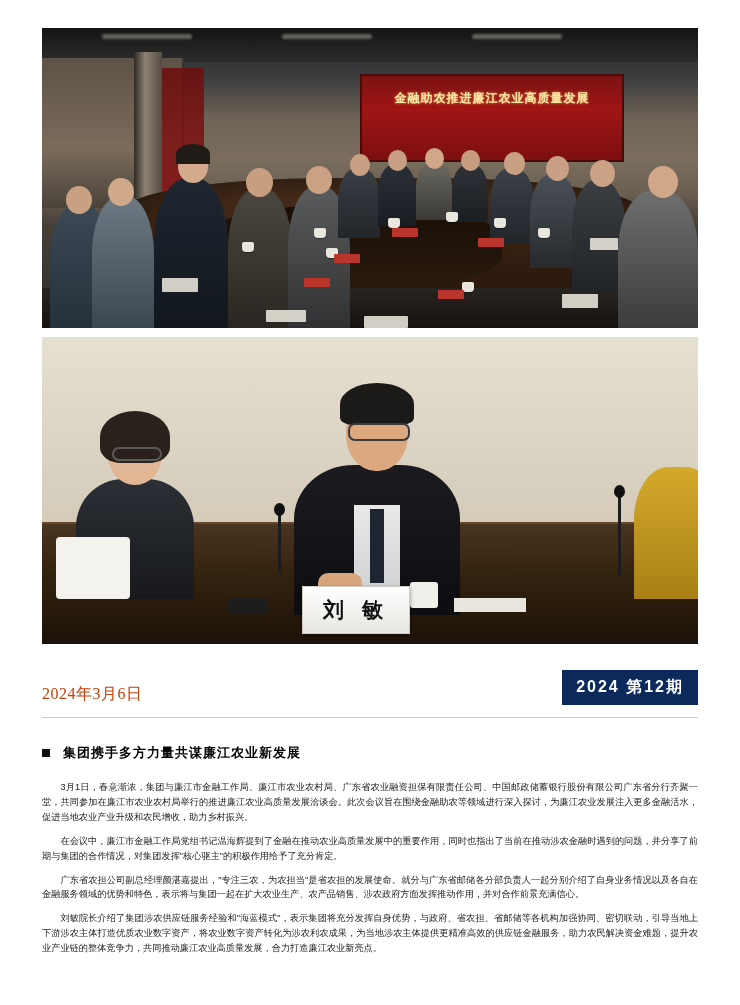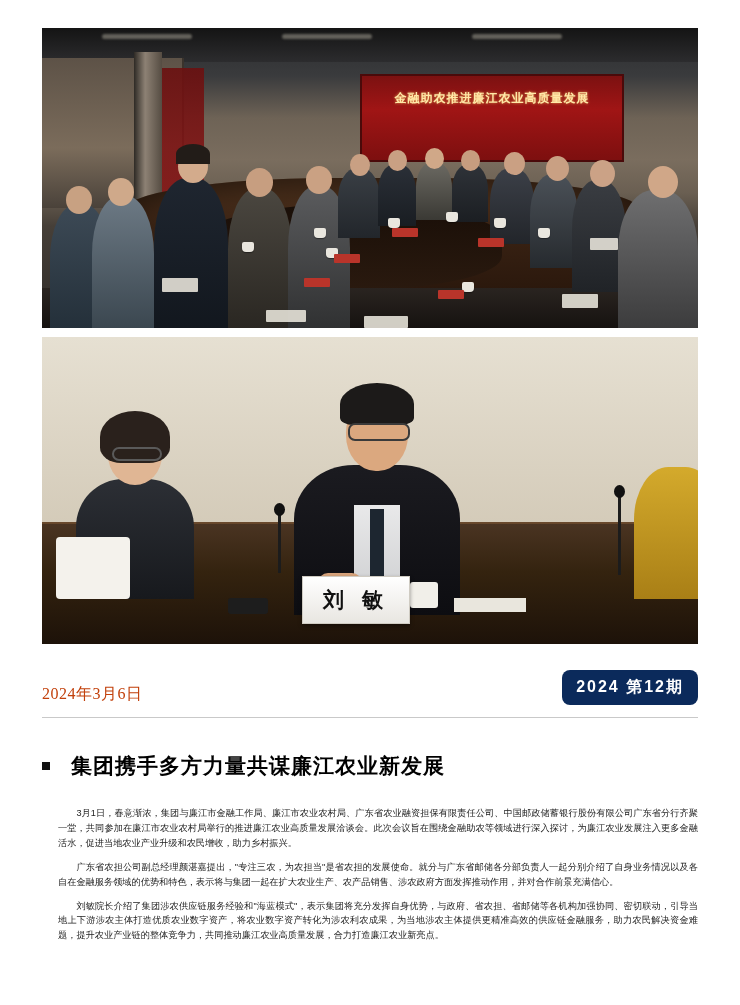--- a/index.html
+++ b/index.html
@@ -134,21 +134,21 @@
   }
   .p2-table {
     position:absolute; left:0; bottom:0; width:100%; height:120px;
     background: linear-gradient(180deg,#4a3422 0%,#34230f 40%,#1d1209 100%);
   }
   .p2-tabletop {
     position:absolute; left:0; bottom:104px; width:100%; height:18px;
     background: linear-gradient(180deg,#6b4a2d,#3f2a17);
   }
   .p2-nameplate {
-    position:absolute; left:260px; bottom:20px; width:106px; height:46px;
+    position:absolute; left:260px; bottom:10px; width:106px; height:46px;
     background: linear-gradient(180deg,#ffffff,#e8e6e1);
     border:1px solid #cfcbc2;
     box-shadow: 0 2px 4px rgba(0,0,0,.4);
     margin-top: 12px;
   }
   .p2-nameplate span {
     display:block; text-align:center; line-height:46px;
     font-size:21px; font-weight:bold; letter-spacing:6px; color:#111;
     font-family:"Liberation Sans", sans-serif;
   }
@@ -182,51 +182,50 @@
     letter-spacing: .5px;
   }
   .issue {
     background:#0b2a5b;
     color:#fff;
     font-size:16px;
     font-weight:bold;
     padding:7px 14px;
     letter-spacing:2px;
     white-space:nowrap;
-    border-radius:8px;
   }
   .rule {
     height:1px;
     background:#c9c9c9;
     margin-top:12px;
   }
 
   
   .headline {
     margin-top: 22px;
     display:flex;
     align-items:center;
     gap:9px;
   }
   .headline .bullet {
     width:8px; height:8px; background:#111; display:inline-block;
   }
   .headline h1 {
-    margin:12px;
-    font-size: 21px;
+    margin:4px;
+    font-size: 13px;
     font-weight: bold;
     letter-spacing: 1px;
     font-family:Liberation Serif, serif;
     color:#000;
   }
   .body {
     margin-top: 14px;
   }
   .body p {
-    margin: 0 0 9px 16px;
+    margin: 0 0 9px 0;
     font-size: 9.2px;
     line-height: 1.62;
     text-align: justify;
     text-indent: 2em;
     color:#1c1c1c;
     font-family:"Liberation Sans", sans-serif;
   }
 </style>
 </head>
 <body>
@@ -358,18 +357,19 @@
   </div>
   <div class="rule"></div>
 
   <div class="headline">
     <span class="bullet"></span>
     <h1>集团携手多方力量共谋廉江农业新发展</h1>
   </div>
 
   <div class="body">
     <p>3月1日，春意渐浓，集团与廉江市金融工作局、廉江市农业农村局、广东省农业融资担保有限责任公司、中国邮政储蓄银行股份有限公司广东省分行齐聚一堂，共同参加在廉江市农业农村局举行的推进廉江农业高质量发展洽谈会。此次会议旨在围绕金融助农等领域进行深入探讨，为廉江农业发展注入更多金融活水，促进当地农业产业升级和农民增收，助力乡村振兴。</p>
+    <p>在会议中，廉江市金融工作局党组书记温海辉提到了金融在推动农业高质量发展中的重要作用，同时也指出了当前在推动涉农金融时遇到的问题，并分享了前期与集团的合作情况，对集团发挥"核心驱主"的积极作用给予了充分肯定。</p>
     <p>广东省农担公司副总经理颜湛嘉提出，"专注三农，为农担当"是省农担的发展使命。就分与广东省邮储各分部负责人一起分别介绍了自身业务情况以及各自在金融服务领域的优势和特色，表示将与集团一起在扩大农业生产、农产品销售、涉农政府方面发挥推动作用，并对合作前景充满信心。</p>
     <p>刘敏院长介绍了集团涉农供应链服务经验和"海蓝模式"，表示集团将充分发挥自身优势，与政府、省农担、省邮储等各机构加强协同、密切联动，引导当地上下游涉农主体打造优质农业数字资产，将农业数字资产转化为涉农利农成果，为当地涉农主体提供更精准高效的供应链金融服务，助力农民解决资金难题，提升农业产业链的整体竞争力，共同推动廉江农业高质量发展，合力打造廉江农业新亮点。</p>
 
   </div>
 
 </div>
 
 </body></html>

